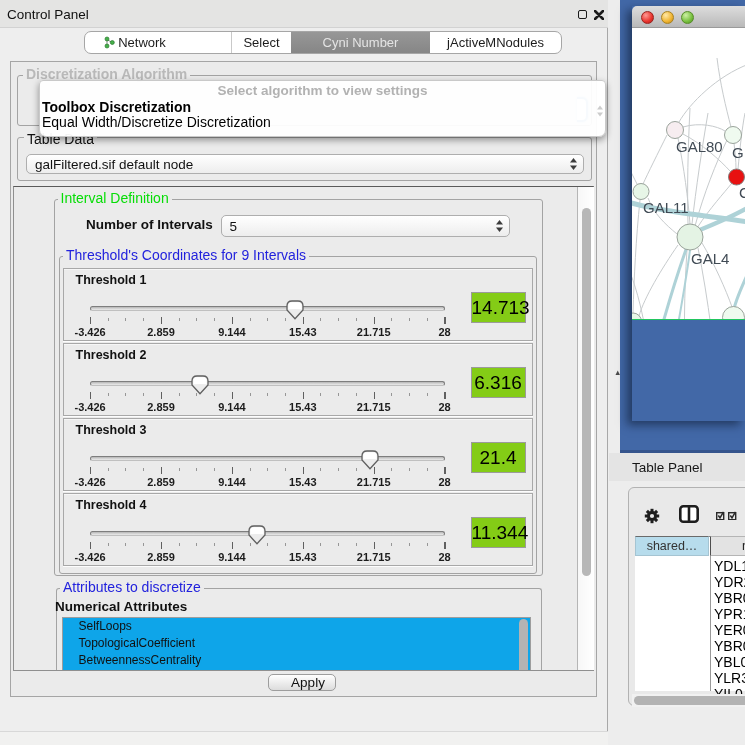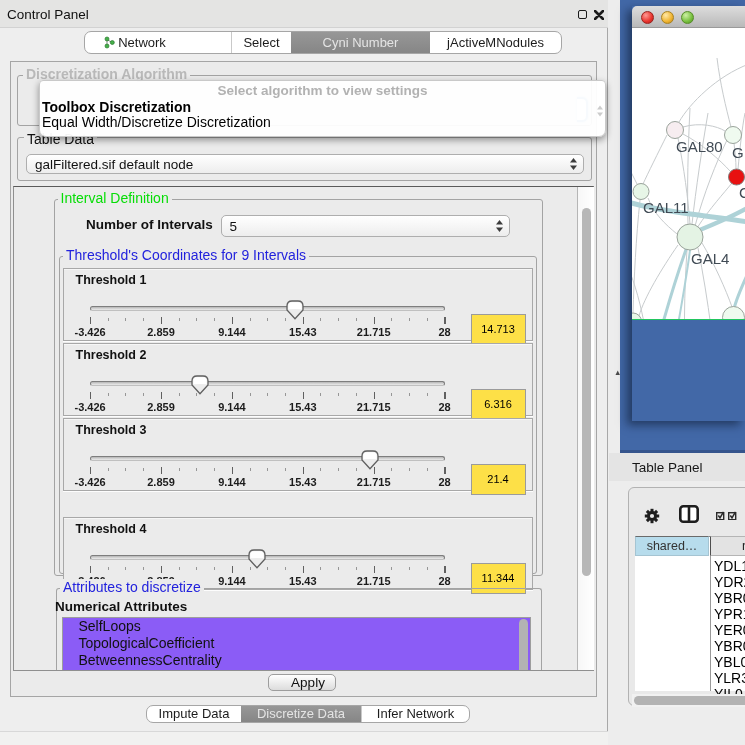--- a/index.html
+++ b/index.html
@@ -23,21 +23,21 @@
   .grp { position:absolute; border:1px solid #a3a3a3; border-radius:3px; }
   .grp > .gt { position:absolute; top:-10px; left:3px; background:#ebebeb; padding:0 3px; font-size:14px; line-height:16px; }
 
   .combo { position:absolute; background:linear-gradient(#ffffff,#ededed); border:1px solid #aeaeae; border-radius:5px; }
   .combo .ctext { position:absolute; left:8px; top:50%; transform:translateY(-50%); font-size:13.5px; color:#111; }
   .combo svg.arr { position:absolute; right:5px; top:50%; transform:translateY(-50%); }
 
   .thblock { position:absolute; left:48.5px; width:470px; height:73px; border:1px solid #a8a8a8; background:#ebebeb; box-shadow:0 1px 0 #fdfdfd, inset 0 1px 0 #f6f6f6; }
   .thblock .tl { position:absolute; left:12px; top:4.5px; font-size:12.5px; font-weight:bold; color:#111; }
   .thblock .track { position:absolute; left:26px; top:37px; width:355.5px; height:5px; border-radius:2.5px; background:linear-gradient(#b5b5b5,#dedede 70%,#e8e8e8); border:1px solid #7e7e7e; border-bottom-color:#c0c0c0; }
-  .thblock .vbox { position:absolute; left:407px; top:45px; width:55px; height:31px; background:#fde047; border:1px solid #9b9b9b; text-align:center; font-size:11px; line-height:29px; color:#000; }
+  .thblock .vbox { position:absolute; left:407px; top:23px; width:55px; height:31px; background:#84cc16; border:1px solid #9b9b9b; text-align:center; font-size:19px; line-height:29px; color:#000; }
   .slab { position:absolute; top:57px; font-size:11px; font-weight:bold; color:#1c1c1c; transform:translateX(-50%); }
   .thumb { position:absolute; top:31px; }
 
   .btn { position:absolute; background:linear-gradient(#ffffff,#dcdcdc); border:1px solid #9d9d9d; border-radius:5px; font-size:13.5px; color:#111; text-align:center; }
 
   
   #bluebg { left:620px; top:0; width:125px; height:453px; background:#4268a7; border-bottom:3px solid #35548c; }
   #netwin { left:632px; top:6px; width:113px; height:415px; box-shadow:-5px 4px 9px rgba(10,20,40,0.55); }
   #nettitle { position:absolute; left:0; top:0; width:113px; height:22px; background:linear-gradient(#dddddd,#b9b9b9); border-top-left-radius:5px; border-bottom:1px solid #9a9a9a; }
   .tl-dot { position:absolute; top:4.5px; width:13px; height:13px; border-radius:50%; }
@@ -161,21 +161,21 @@
         <span class="slab" style="left:97.5px;">2.859</span>
         <span class="slab" style="left:168.4px;">9.144</span>
         <span class="slab" style="left:239.3px;">15.43</span>
         <span class="slab" style="left:310.2px;">21.715</span>
         <span class="slab" style="left:381.1px;">28</span>
         <svg class="thumb" style="left:297.7px;" width="18" height="20" viewBox="0 0 18 20">
           <path d="M1,6 Q1,1 6,1 L12,1 Q17,1 17,6 L17,10 L9,18.8 L1,10 Z" fill="#ececec" stroke="#5f5f5f" stroke-width="1.3"></path>
           <path d="M2.3,6 Q2.3,2.2 6,2.2 L12,2.2 Q15.7,2.2 15.7,6 L15.7,9.3 Q9,8.5 2.3,9.3 Z" fill="#ffffff"></path>
         </svg>
       </div>
-    <div class="thblock" style="top:305.5px;margin-top:24px;" id="th4">
+    <div class="thblock" style="top:305.5px;" id="th4">
         <span class="tl">Threshold 4</span>
         <span class="vbox">11.344</span>
         <div class="track"></div>
         <div style="position:absolute; left:26.6px; top:49px; width:355.2px; height:3.6px; background:repeating-linear-gradient(90deg,#969696 0,#969696 1px,transparent 1px,transparent 17.725px);"></div>
         <div style="position:absolute; left:26.6px; top:48px; width:356px; height:7.2px; background:repeating-linear-gradient(90deg,#606060 0,#606060 1.2px,transparent 1.2px,transparent 70.9px);"></div>
         <span class="slab" style="left:26.6px;">-3.426</span>
         <span class="slab" style="left:97.5px;">2.859</span>
         <span class="slab" style="left:168.4px;">9.144</span>
         <span class="slab" style="left:239.3px;">15.43</span>
         <span class="slab" style="left:310.2px;">21.715</span>
@@ -183,36 +183,31 @@
         <svg class="thumb" style="left:184.29999999999998px;" width="18" height="20" viewBox="0 0 18 20">
           <path d="M1,6 Q1,1 6,1 L12,1 Q17,1 17,6 L17,10 L9,18.8 L1,10 Z" fill="#ececec" stroke="#5f5f5f" stroke-width="1.3"></path>
           <path d="M2.3,6 Q2.3,2.2 6,2.2 L12,2.2 Q15.7,2.2 15.7,6 L15.7,9.3 Q9,8.5 2.3,9.3 Z" fill="#ffffff"></path>
         </svg>
       </div>
 
     <div class="grp" style="left:42px; top:400.5px; width:486px; height:90px; border-bottom:none;">
       <span class="gt" style="color:#2222dd;">Attributes to discretize</span>
     </div>
     <div class="abs" style="left:41px; top:411.5px; font-size:13.5px; font-weight:bold; color:#111;">Numerical Attributes</div>
-    <div class="abs" style="left:47.5px; top:430px; width:469px; height:54.5px; background:#8b5cf6; border:1px solid #9d9d9d; font-size:14px; color:#111;">
+    <div class="abs" style="left:47.5px; top:430px; width:469px; height:54.5px; background:#0ea5e9; border:1px solid #9d9d9d; font-size:12px; color:#111;">
       <div style="padding-left:16px; padding-top:0px; line-height:16.8px;">SelfLoops<br>TopologicalCoefficient<br>BetweennessCentrality</div>
       <div style="position:absolute; right:2px; top:1px; width:9px; height:60px; background:#b3b3b3; border-radius:4.5px;"></div>
     </div>
   </div>
 
   <div class="abs" style="left:577px; top:187px; width:17px; height:483px; background:linear-gradient(90deg,#f7f7f7,#ffffff); border-left:1px solid #b5b5b5;"></div>
   <div class="abs" style="left:582px; top:208px; width:9px; height:368px; background:#b7b7b7; border-radius:4.5px;"></div>
 
   <div class="btn" style="left:268px; top:673.5px; width:68px; height:17px; line-height:15px;padding-left:12px;">Apply</div>
 
-  <div class="tabbar abs" style="left:146px; top:704.5px; height:18px;">
-    <div class="tab" style="width:94px; line-height:16px;">Impute Data</div>
-    <div class="tab sel" style="width:120px; line-height:16px;">Discretize Data</div>
-    <div class="tab sep" style="width:108px; line-height:16px;">Infer Network</div>
-  </div>
   <div class="abs" style="left:0px; top:731px; width:608px; height:14px; background:#f1f1f0; border-top:1px solid #d8d8d8;"></div>
 </div>
 
 <div id="bluebg" class="abs"></div>
 <div class="abs" style="left:614px; top:368px; width:8px; height:9px; color:#4a4a4a; font-size:7.5px;">▲</div>
 
 <div id="netwin" class="abs">
   <div id="nettitle"></div>
   <span class="tl-dot" style="left:9px;  background:radial-gradient(circle at 35% 30%, #ff9a94, #e8332c 60%, #a7201b); border:0.5px solid #99221e;"></span>
   <span class="tl-dot" style="left:29px; background:radial-gradient(circle at 35% 30%, #ffe9a8, #efb32f 60%, #b97f17); border:0.5px solid #a8821f;"></span>

